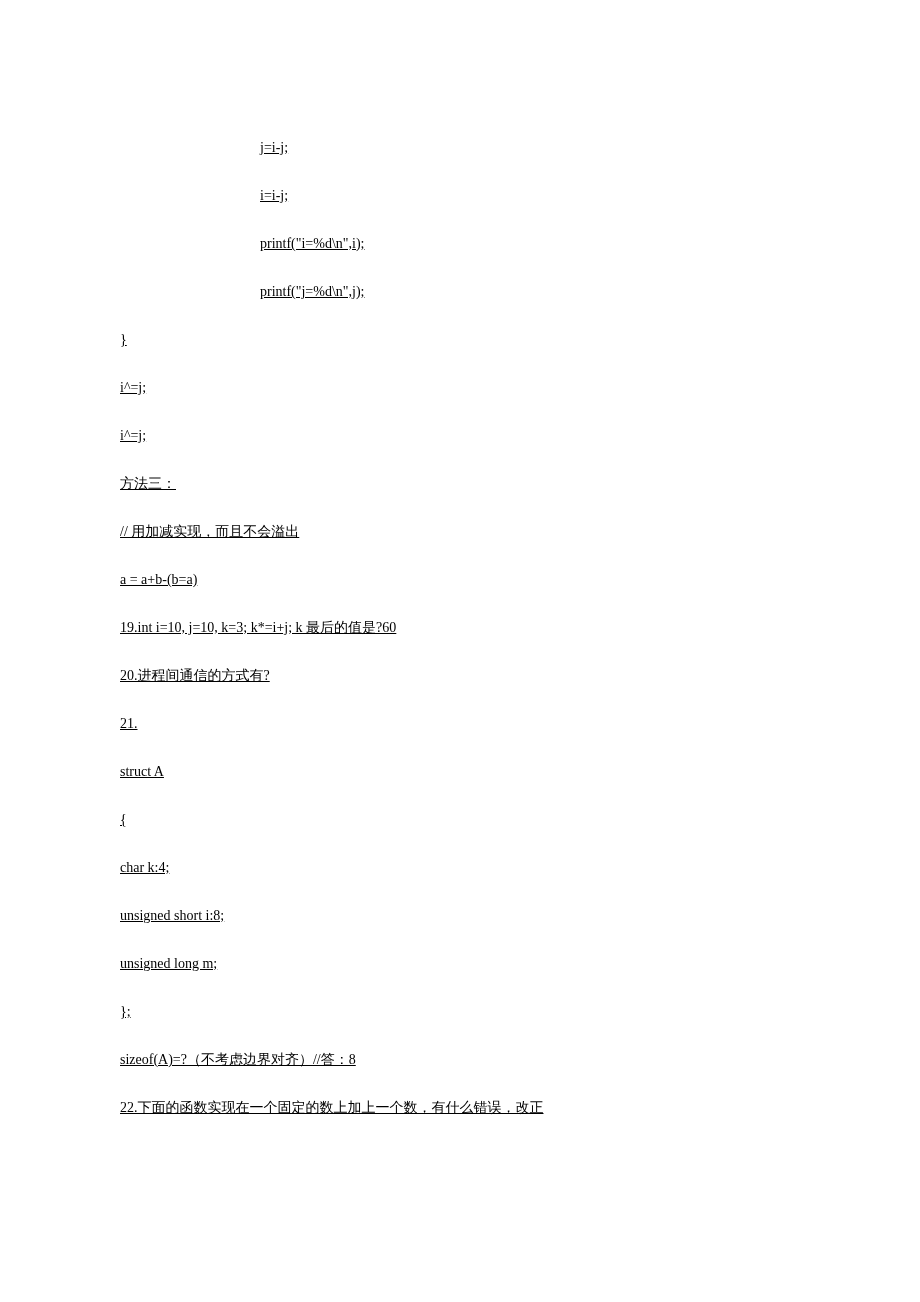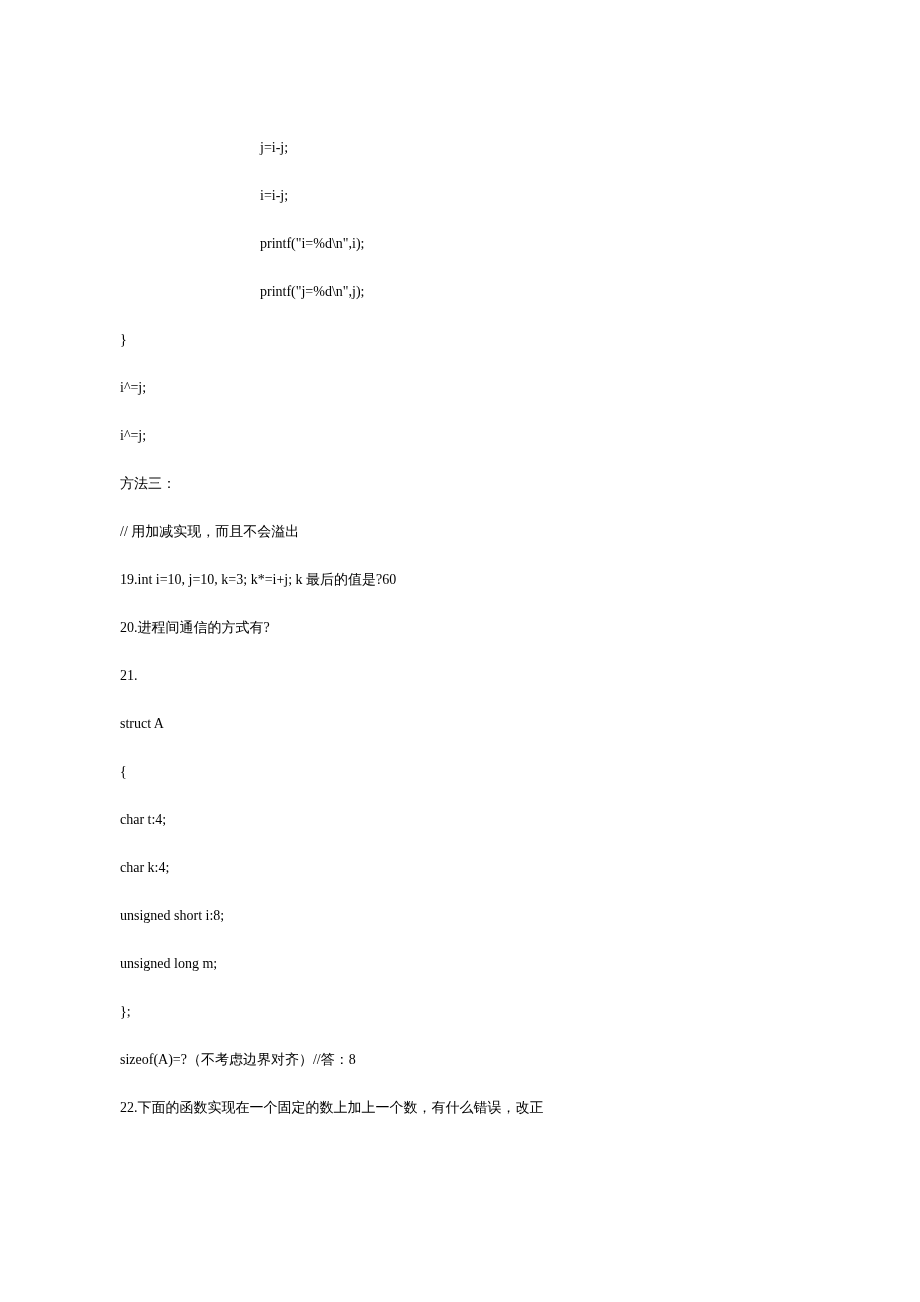--- a/index.html
+++ b/index.html
@@ -14,43 +14,44 @@
     padding: 112px 120px 60px 120px;
     font-family: "SimSun", "宋体", serif;
     font-size: 14px;
     line-height: 24px;
     color: #000;
     white-space: pre-wrap;
   }
   .line {
     display: block;
     min-height: 24px;
+    text-decoration: underline;
   }
   .indent {
     padding-left: 140px;
   }
 </style>
 </head>
 <body>
 <div class="page">
 <span class="line indent">j=i-j;</span>
 <span class="line indent">i=i-j;</span>
 <span class="line indent">printf("i=%d\n",i);</span>
 <span class="line indent">printf("j=%d\n",j);</span>
 <span class="line">}</span>
 <span class="line">i^=j;</span>
 <span class="line">i^=j;</span>
 <span class="line">方法三：</span>
 <span class="line">// 用加减实现，而且不会溢出</span>
+<span class="line">a = a+b-(b=a)</span>
 <span class="line">19.int i=10, j=10, k=3; k*=i+j; k 最后的值是?60</span>
 <span class="line">20.进程间通信的方式有?</span>
 <span class="line">21.</span>
 <span class="line">struct A</span>
 <span class="line">{</span>
-<span class="line">char t:4;</span>
 <span class="line">char k:4;</span>
 <span class="line">unsigned short i:8;</span>
 <span class="line">unsigned long m;</span>
 <span class="line">};</span>
 <span class="line">sizeof(A)=?（不考虑边界对齐）//答：8</span>
 <span class="line">22.下面的函数实现在一个固定的数上加上一个数，有什么错误，改正</span>
 
 
 
 

